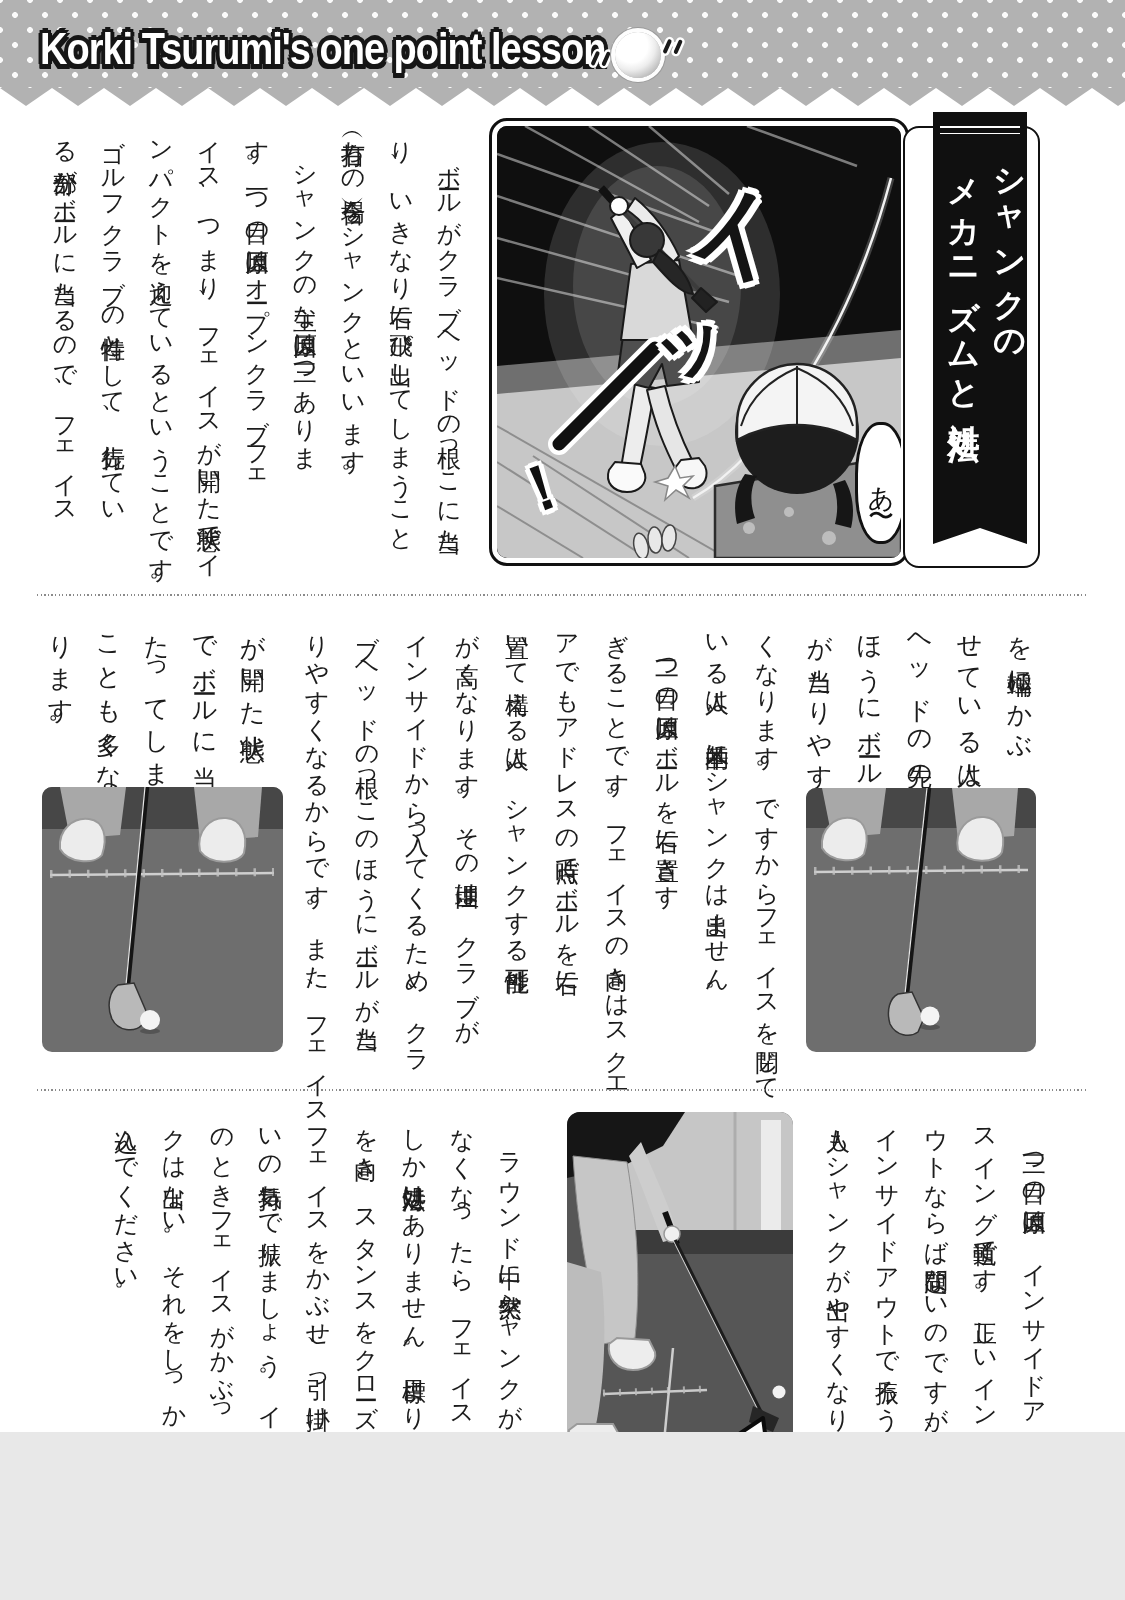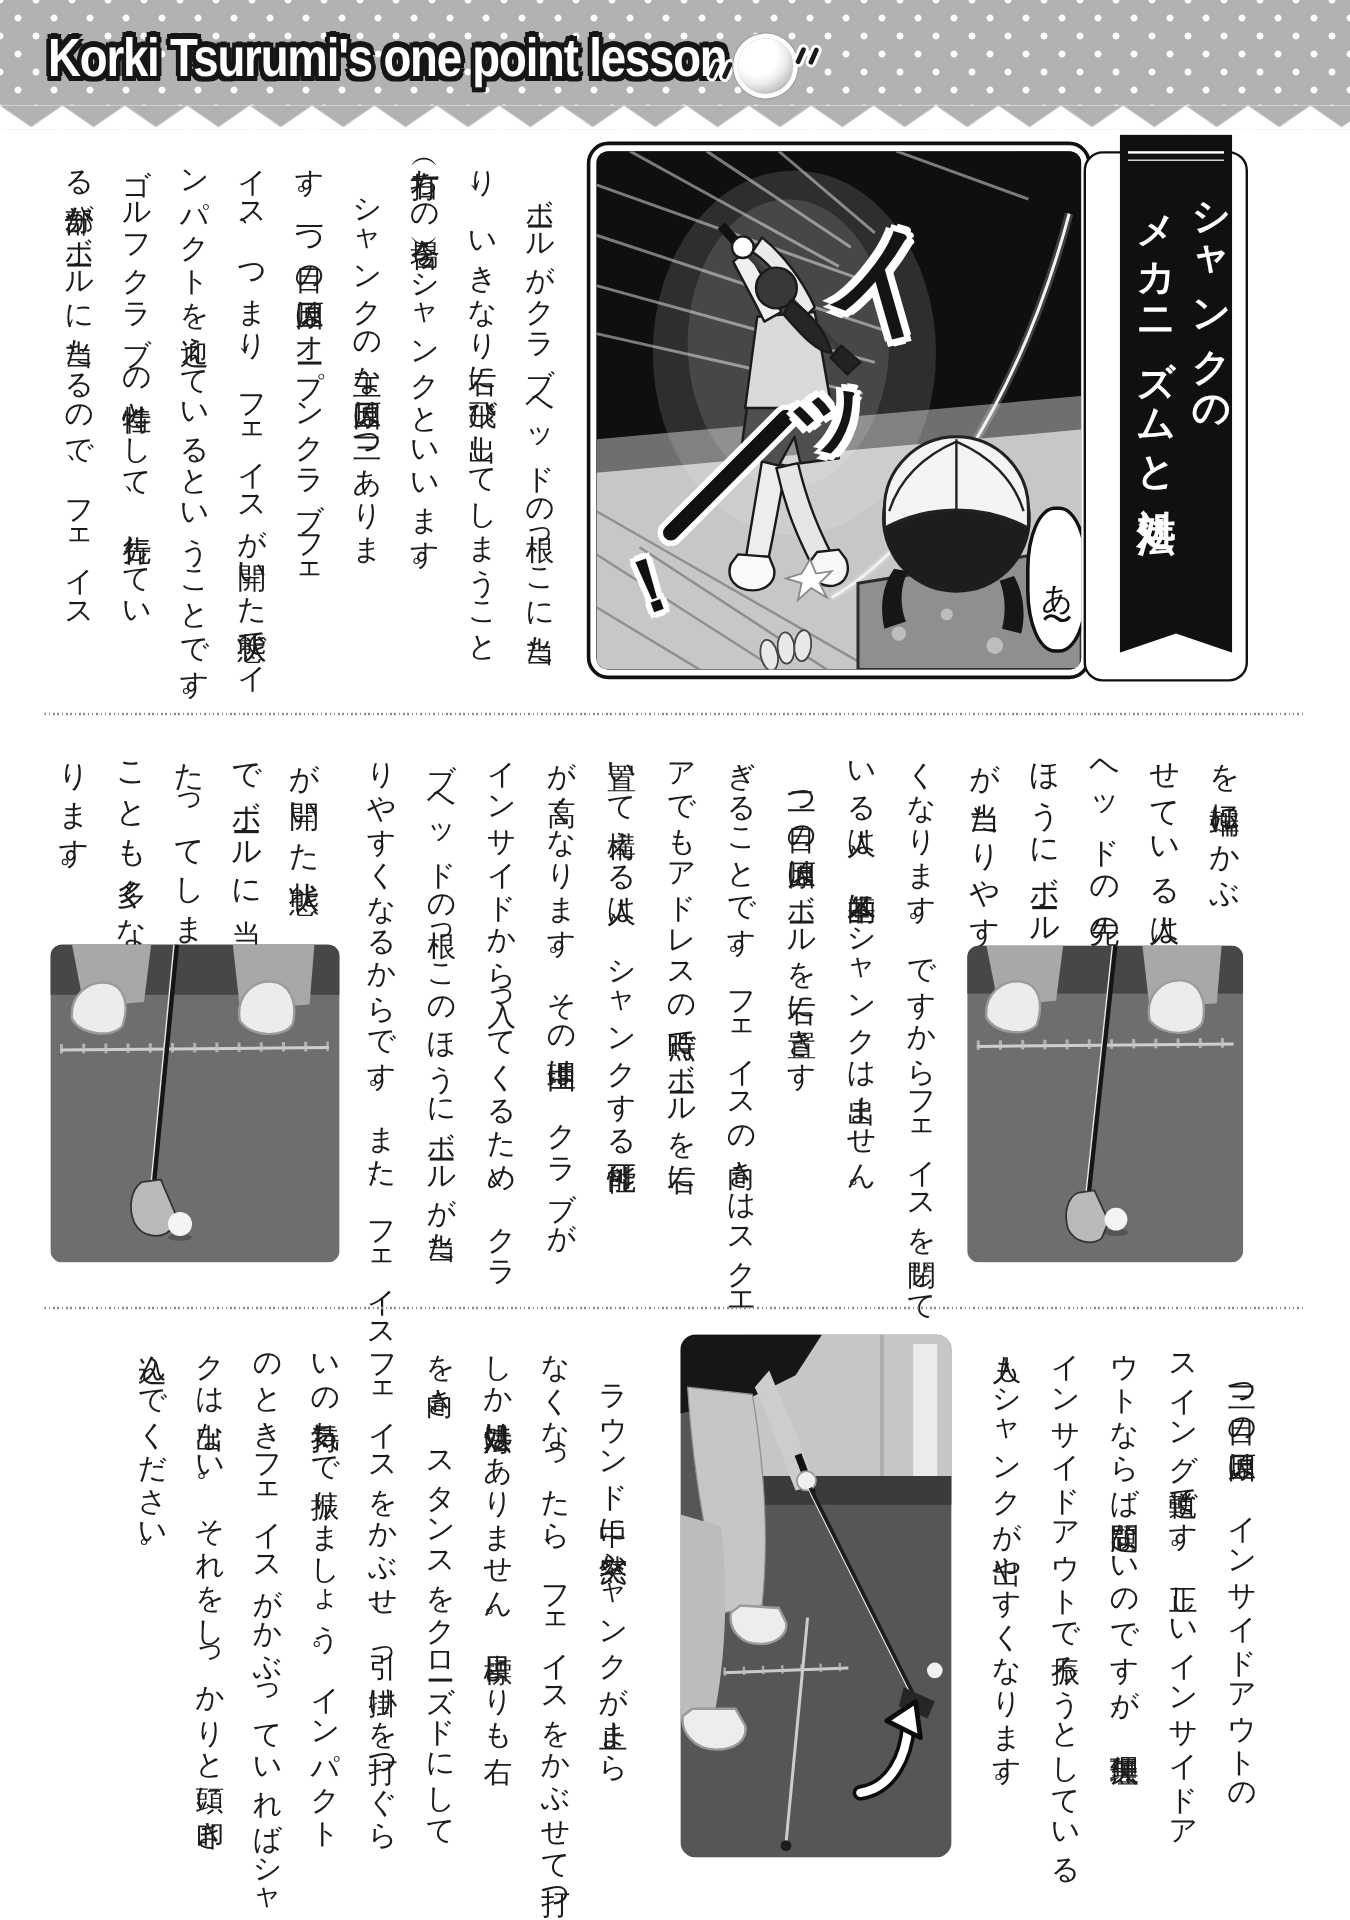--- a/index.html
+++ b/index.html
@@ -1,16 +1,16 @@
 <!DOCTYPE html>
 <html><head>
 <meta charset="utf-8">
 <style>
   html,body{margin:0;padding:0;background:#e8e8e8;}
-  .page{position:relative;width:1125px;height:1600px;background:#ffffff;overflow:hidden;
+  .page{position:relative;width:1125px;height:1432px;background:#ffffff;overflow:hidden;
         font-family:"Liberation Serif","DejaVu Serif",serif;color:#1c1c1c;}
 
   
   .header{position:absolute;left:0;top:0;width:1125px;height:88px;background-color:#b2b2b2;
     background-image:radial-gradient(circle,rgba(255,255,255,.95) 2.6px,transparent 3.2px),
                      radial-gradient(circle,rgba(255,255,255,.95) 2.6px,transparent 3.2px);
     background-size:30px 30px;background-position:0 0,15px 15px;}
   .zigzag{position:absolute;left:0;top:88px;width:1125px;height:20px;display:block;}
   .header-title{position:absolute;left:40px;top:24px;font-family:"Liberation Sans","DejaVu Sans",sans-serif;
     font-weight:bold;font-size:38px;letter-spacing:-1px;color:#fff;transform:scaleY(1.18);transform-origin:top left;

